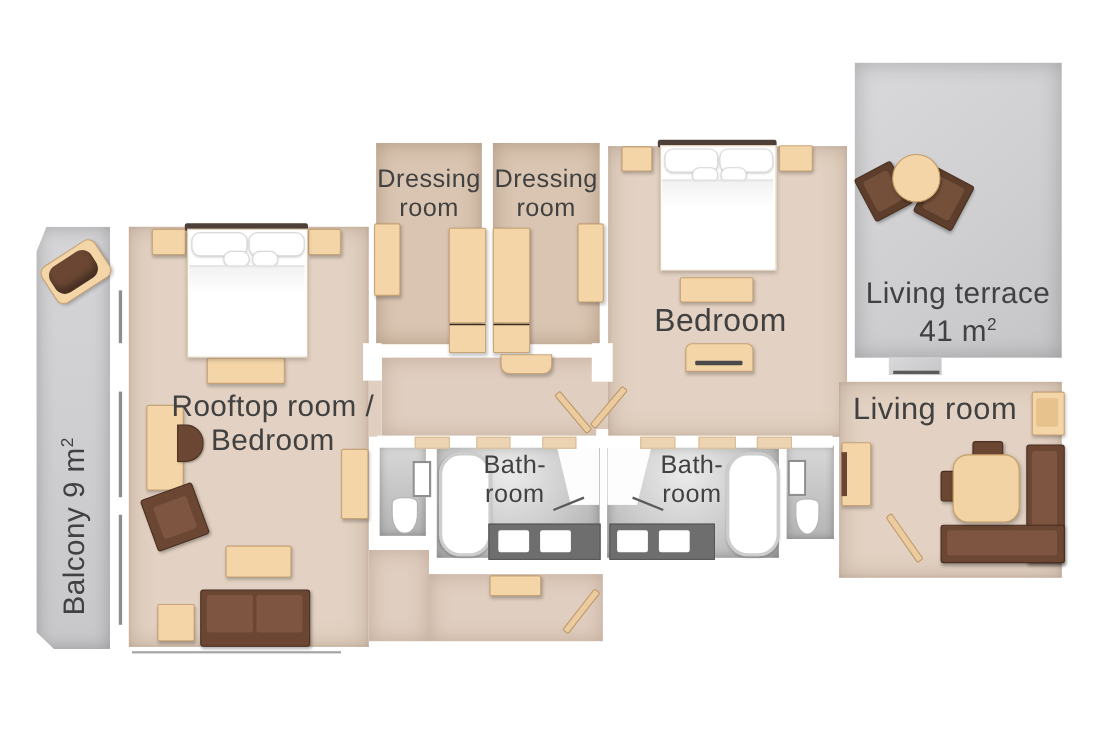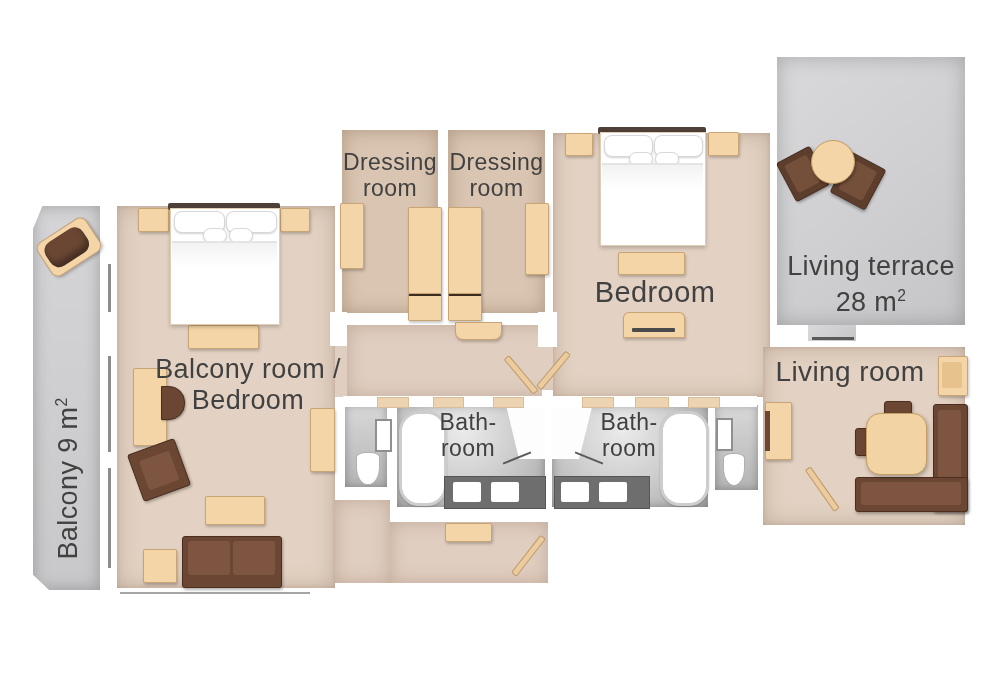--- a/index.html
+++ b/index.html
@@ -190,41 +190,41 @@
   <div class="furn" style="left:574px;top:457px;width:30px;height:2px;background:#5a5a5a;transform:rotate(22deg);z-index:10;"></div>
 
   <div class="furn" style="left:375px;top:419px;width:13px;height:29px;background:#ffffff;border:2px solid #8f8f8f;z-index:9;"></div>
   <div class="furn" style="left:356px;top:452px;width:22px;height:31px;background:#ffffff;border:1px solid #b0b0b0;
               border-radius:10px 10px 11px 11px / 5px 5px 18px 18px;z-index:9;"></div>
   <div class="furn" style="left:716px;top:418px;width:13px;height:29px;background:#ffffff;border:2px solid #8f8f8f;z-index:9;"></div>
   <div class="furn" style="left:723px;top:453px;width:20px;height:31px;background:#ffffff;border:1px solid #b0b0b0;
               border-radius:10px 10px 11px 11px / 5px 5px 18px 18px;z-index:9;"></div>
 
   <div class="label" style="left:117px;top:354px;width:262px;font-size:27px;line-height:31px;">
-    <span>Balcony room /</span>
+    <span>Rooftop room /</span>
     <span>Bedroom</span>
   </div>
 
   <div class="label" style="left:342px;top:149px;width:96px;font-size:23px;line-height:26px;">
     <span>Dressing</span>
     <span>room</span>
   </div>
 
   <div class="label" style="left:448px;top:149px;width:97px;font-size:23px;line-height:26px;">
     <span>Dressing</span>
     <span>room</span>
   </div>
 
   <div class="label" style="left:553px;top:276px;width:204px;font-size:29px;">
     <span>Bedroom</span>
   </div>
 
   <div class="label" style="left:777px;top:252px;width:188px;font-size:27px;line-height:29px;">
     <span>Living terrace</span>
-    <span><span style="display:inline">28 m</span><sup>2</sup></span>
+    <span><span style="display:inline">41 m</span><sup>2</sup></span>
   </div>
 
   <div class="label" style="left:755px;top:356px;width:190px;font-size:28px;">
     <span>Living room</span>
   </div>
 
   <div class="label" style="left:397px;top:409px;width:142px;font-size:23px;line-height:26px;">
     <span>Bath-</span>
     <span>room</span>
   </div>

